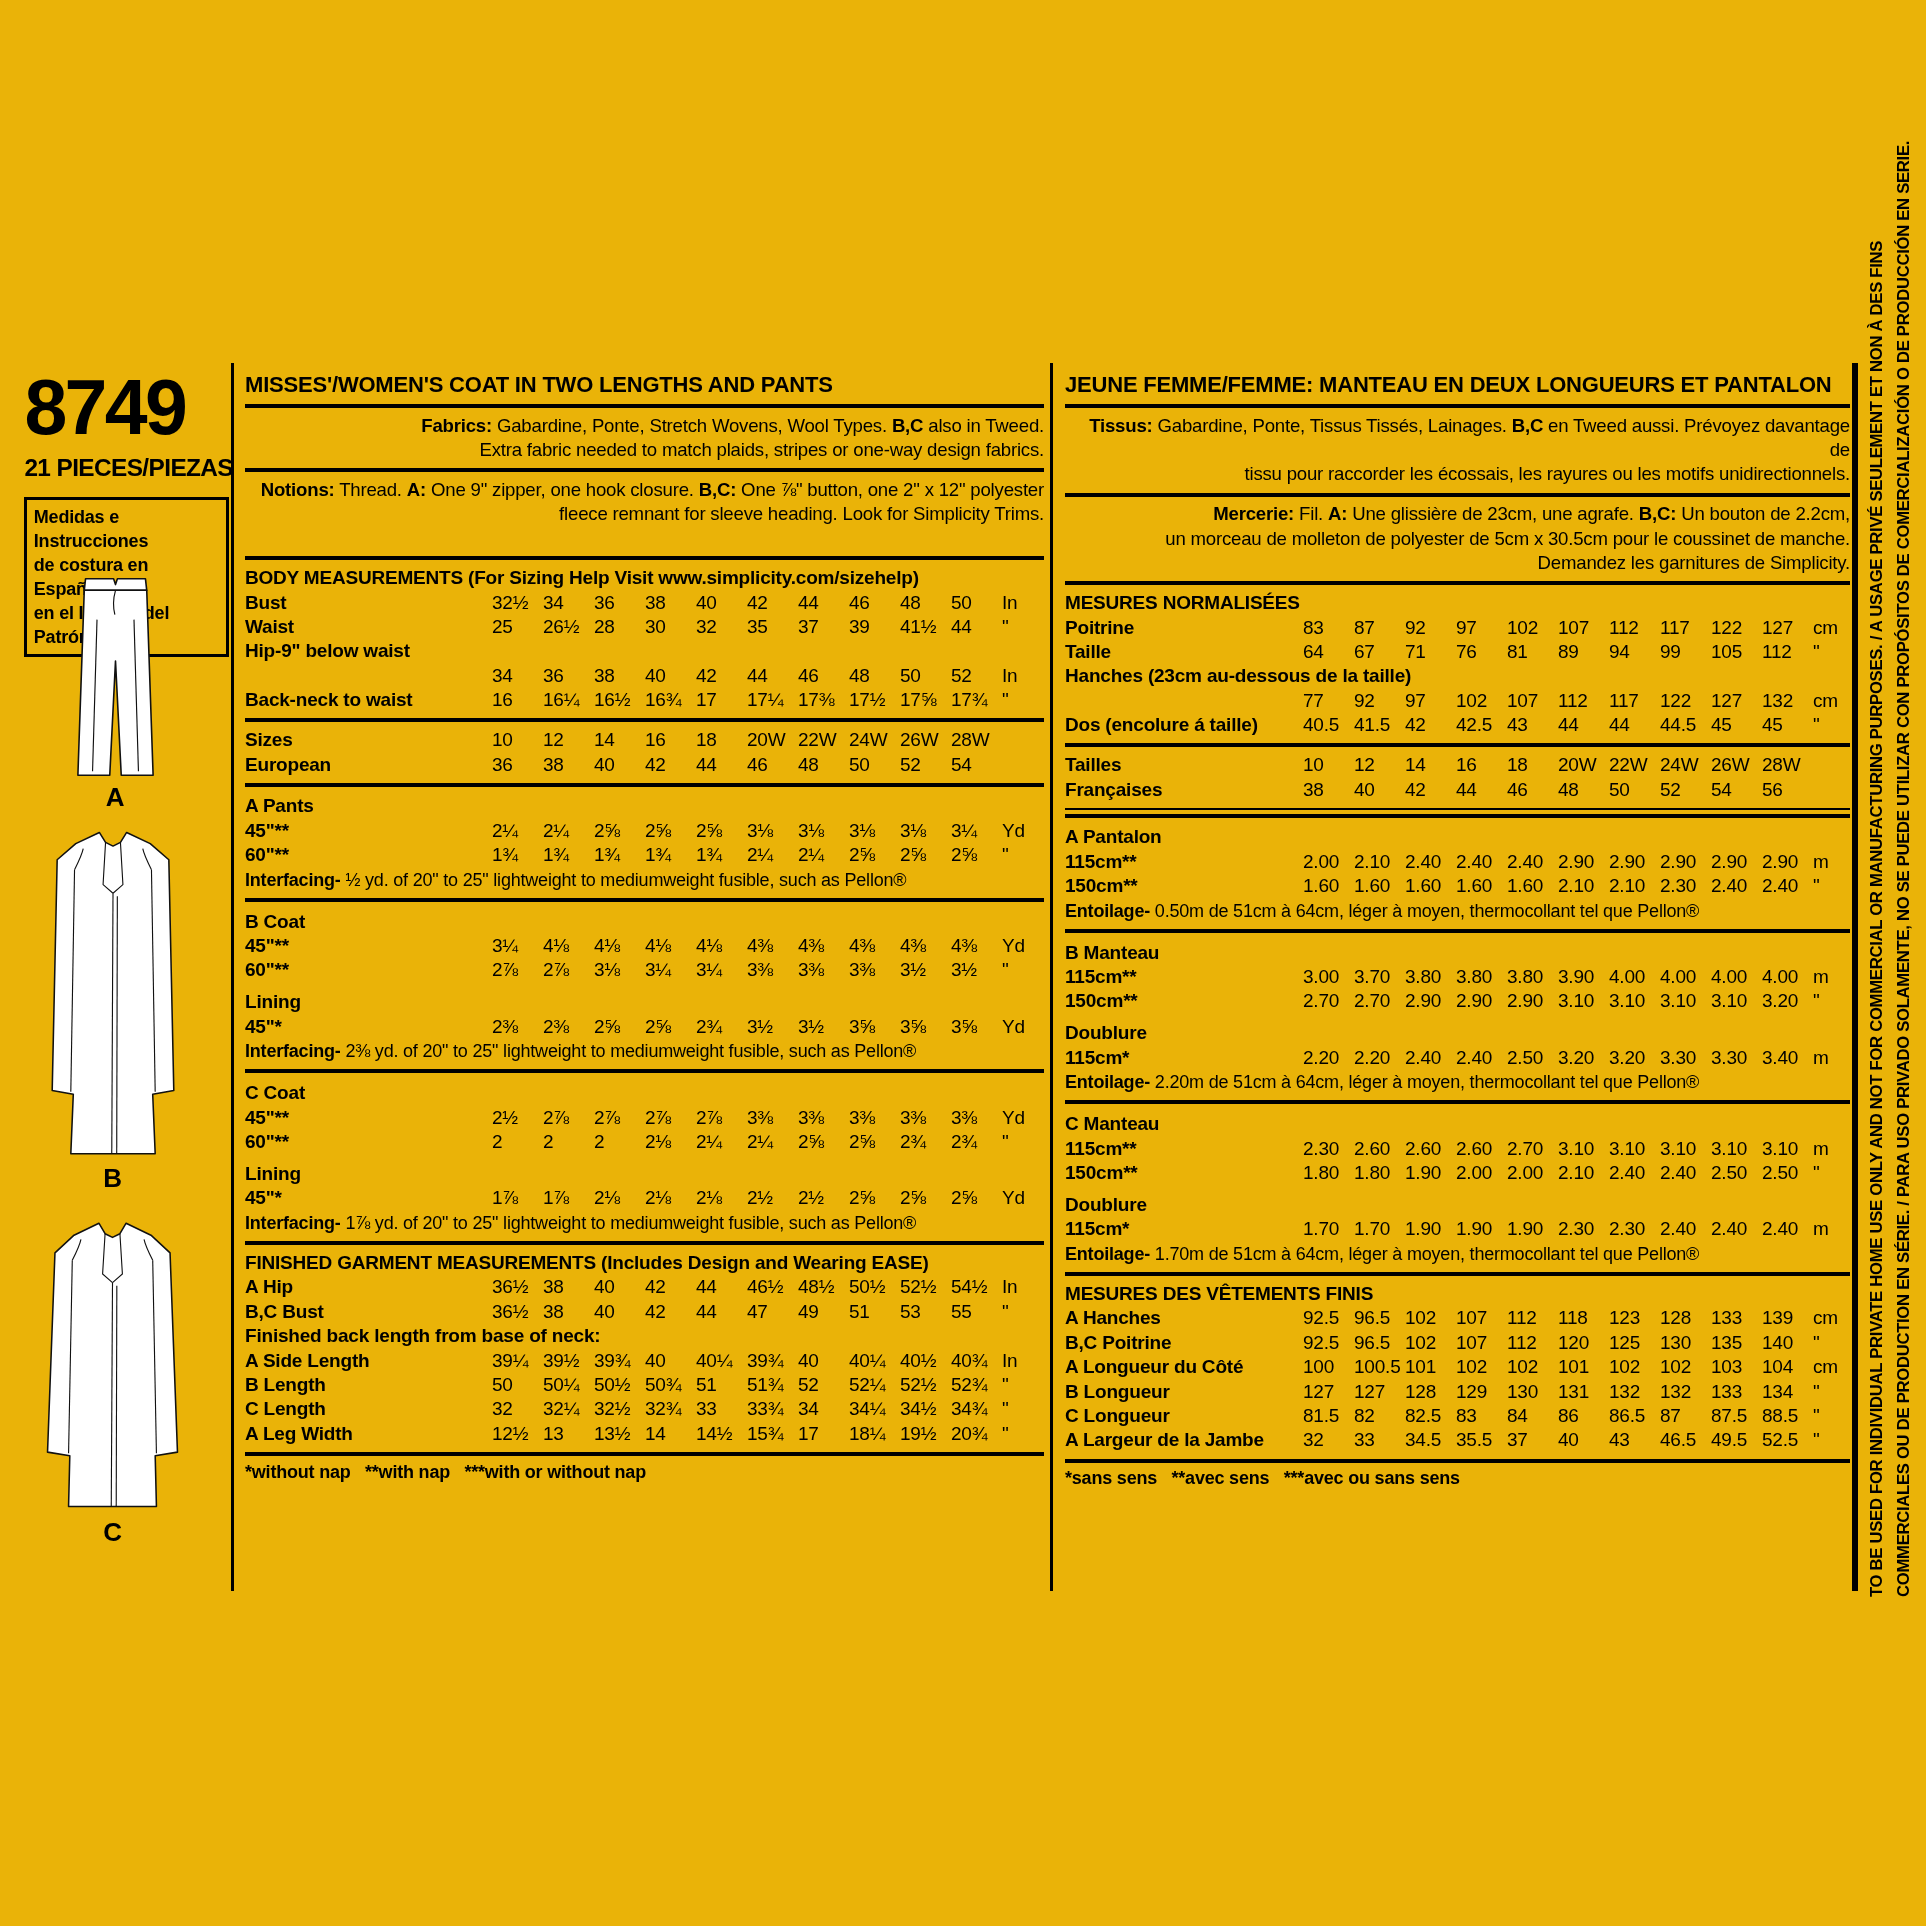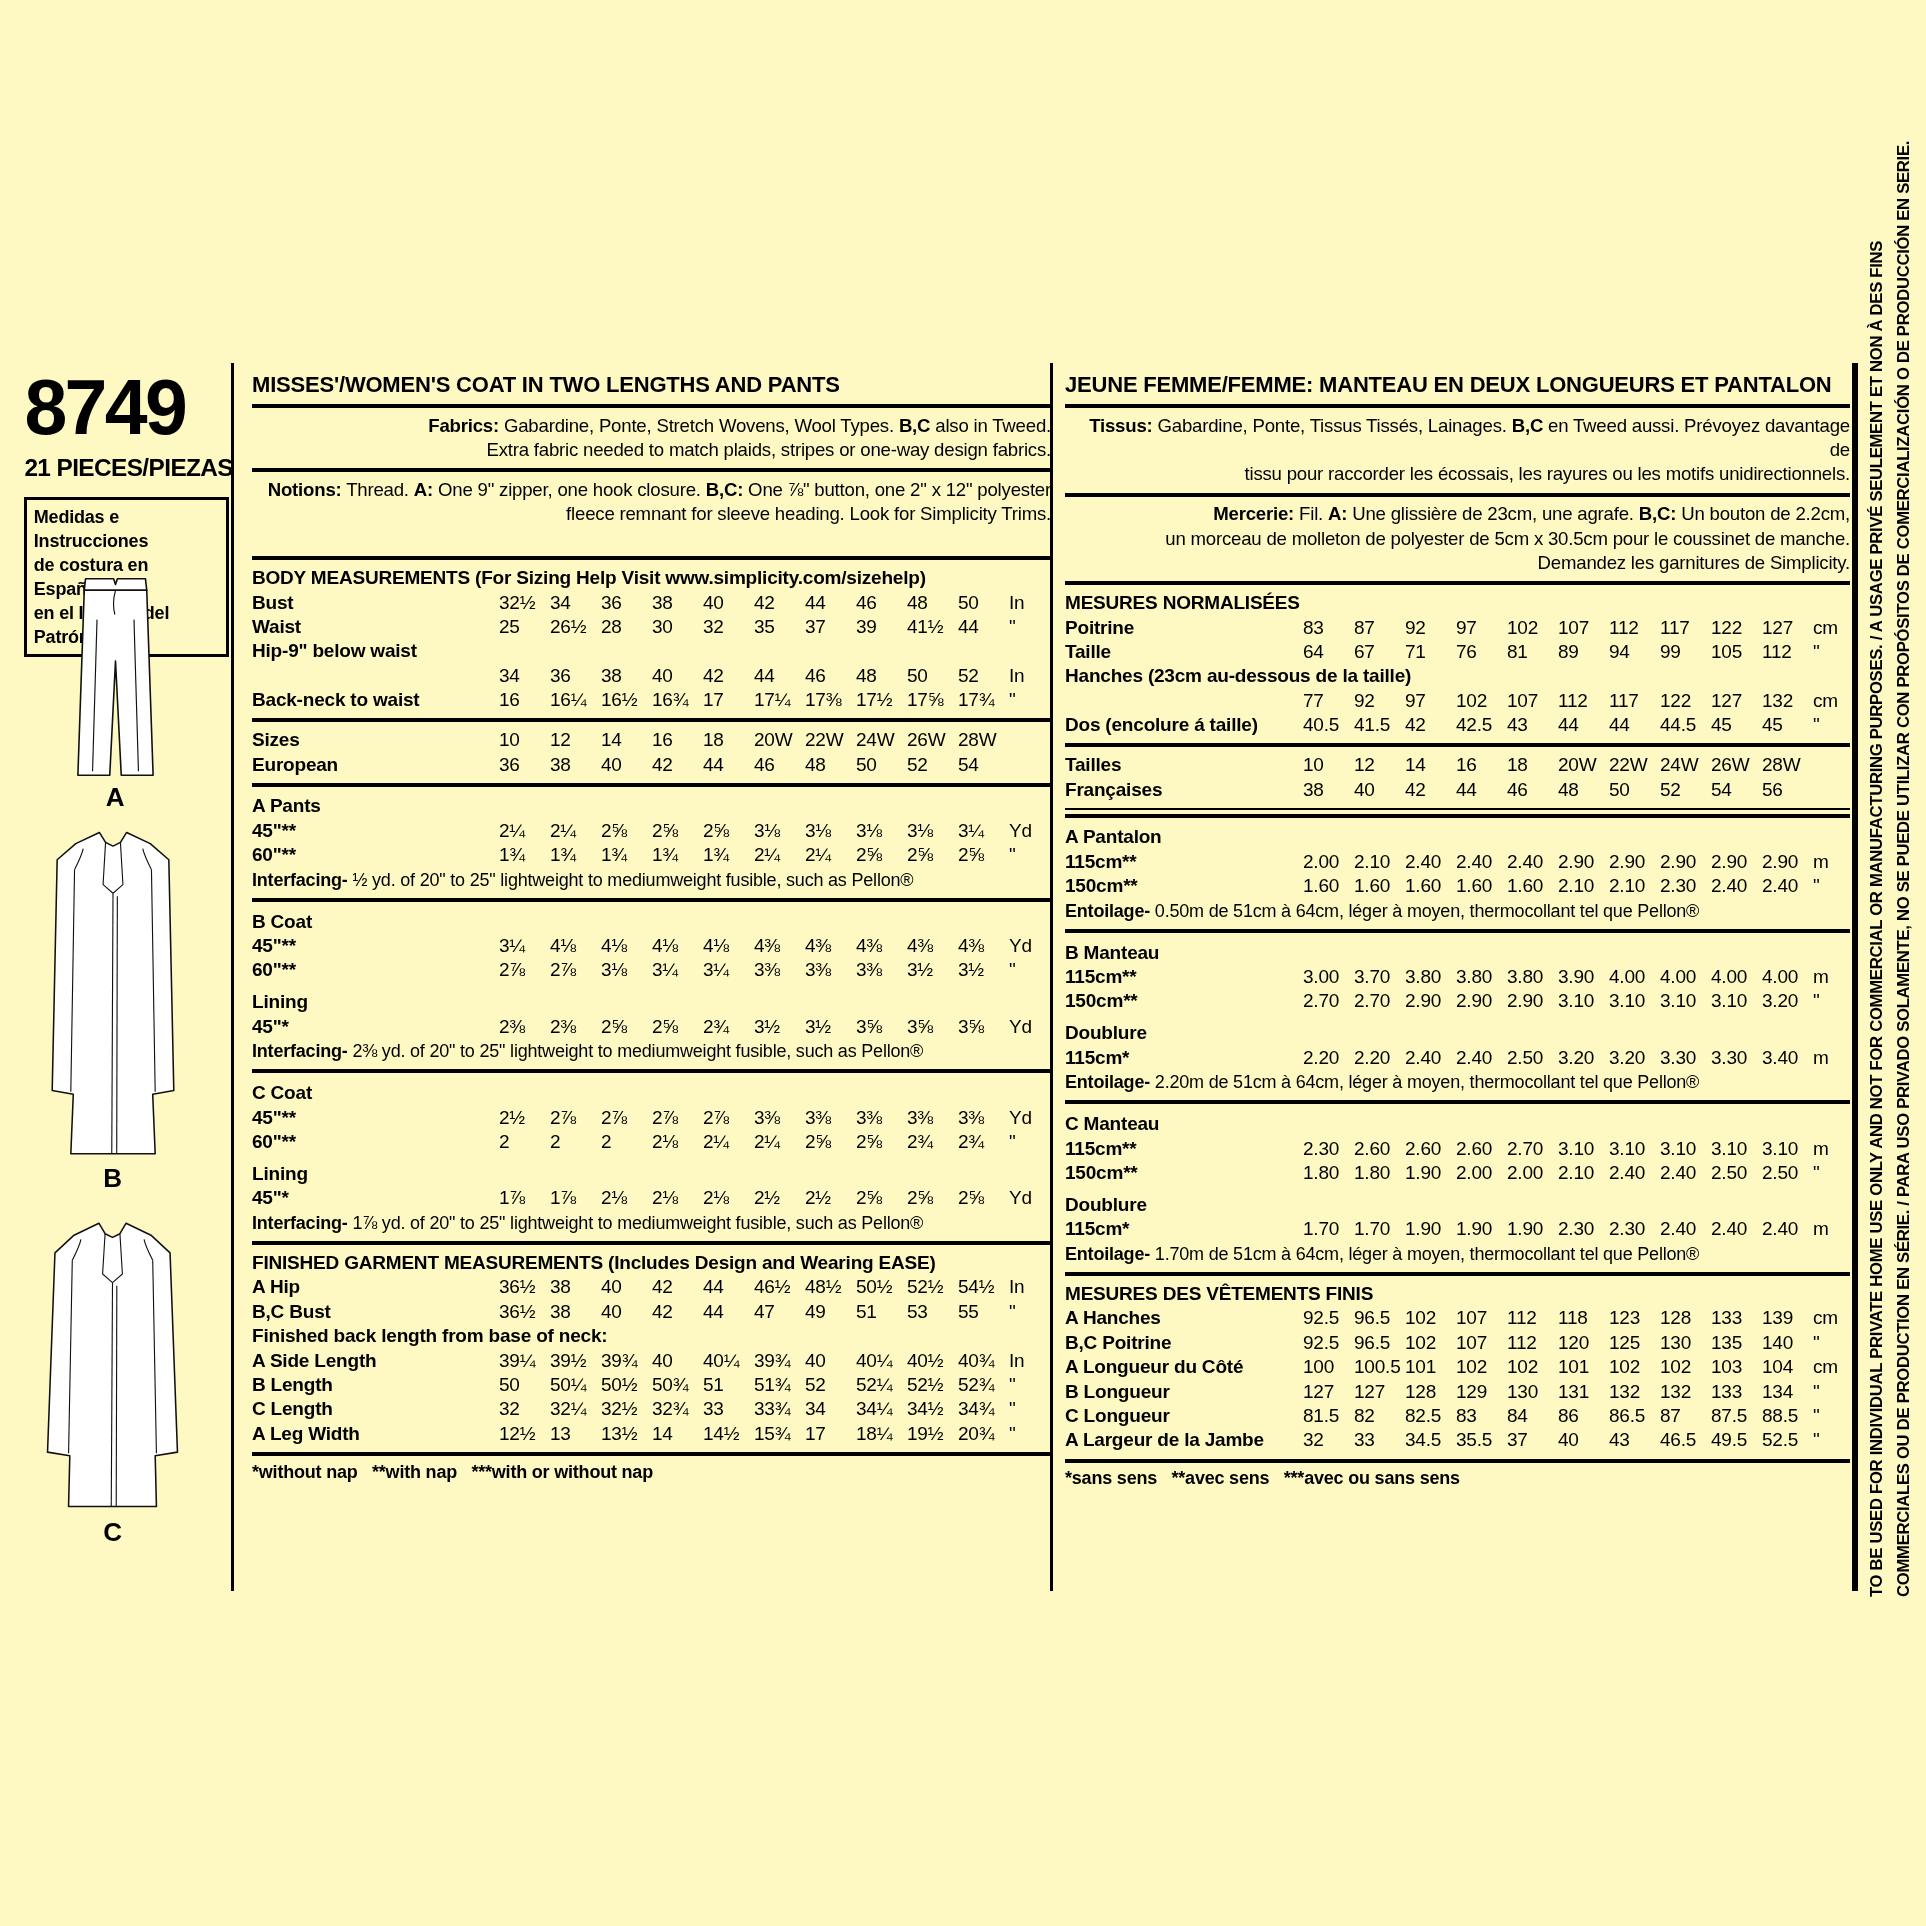--- a/index.html
+++ b/index.html
@@ -1,16 +1,16 @@
 <!DOCTYPE html>
 <html style="font-size:10.3px"><head>
 <meta charset="utf-8">
 <style>
   html,body{margin:0;padding:0;background:#fff;}
-  #page{position:relative;width:1926px;height:1926px;background:#fef9c3;
+  #page{position:relative;width:1926px;height:1926px;background:#eab308;
         font-family:"Liberation Sans",sans-serif;color:#000;letter-spacing:-0.2px;overflow:hidden;}
   .vrule{position:absolute;width:2.6px;background:#000;}
   .vrule-thick{position:absolute;width:6.4px;background:#000;}
   .col{position:absolute;}
   .title{font-size:22px;font-weight:bold;line-height:27px;white-space:nowrap;}
   .hrule{border-top:4.5px solid #000;margin:5.8px 0;}
   .hrule2{border-top:2.6px solid #000;border-bottom:4.5px solid #000;height:3.9px;margin:5.8px 0;}
   .para{font-size:18.6px;line-height:24.4px;white-space:pre-wrap;margin:3.9px 0;text-align:right;}
   .b{font-weight:bold;}
   .table{--labw:247px;--colw:51px;font-size:19px;}
@@ -97,21 +97,21 @@
         <path d="M190 70 L196 382"></path>
       </g>
     </svg>
     <div class="glabel">C</div>
   </div>
 
   <div class="vrule" style="left:231px;top:363px;height:1228px;"></div>
   <div class="vrule" style="left:1050px;top:363px;height:1228px;"></div>
   <div class="vrule-thick" style="left:1852px;top:363px;height:1228px;"></div>
 
-  <div class="col english" style="left:252px;top:371px;width:799px;">
+  <div class="col english" style="left:245px;top:371px;width:799px;">
     <div class="title">MISSES'/WOMEN'S COAT IN TWO LENGTHS AND PANTS</div>
     <div class="hrule"></div>
     <p class="para"><span class="b">Fabrics:</span><span> Gabardine, Ponte, Stretch Wovens, Wool Types. </span><span class="b">B,C</span><span> also in Tweed.
 Extra fabric needed to match plaids, stripes or one-way design fabrics.</span></p>
     <div class="hrule"></div>
     <p class="para" style="margin-bottom:29.5px;"><span class="b">Notions:</span><span> Thread. </span><span class="b">A:</span><span> One 9" zipper, one hook closure. </span><span class="b">B,C:</span><span> One ⅞" button, one 2" x 12" polyester
 fleece remnant for sleeve heading. Look for Simplicity Trims.</span></p>
     <div class="hrule"></div>
     <div class="table">
         <div class="trow headerline">BODY MEASUREMENTS (For Sizing Help Visit www.simplicity.com/sizehelp)</div>

